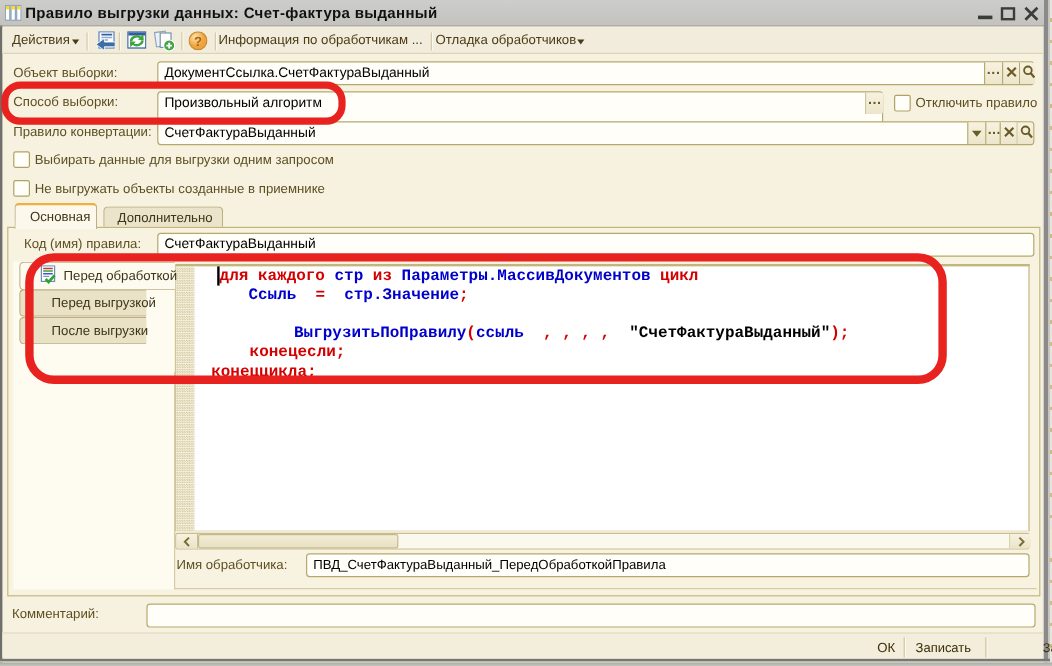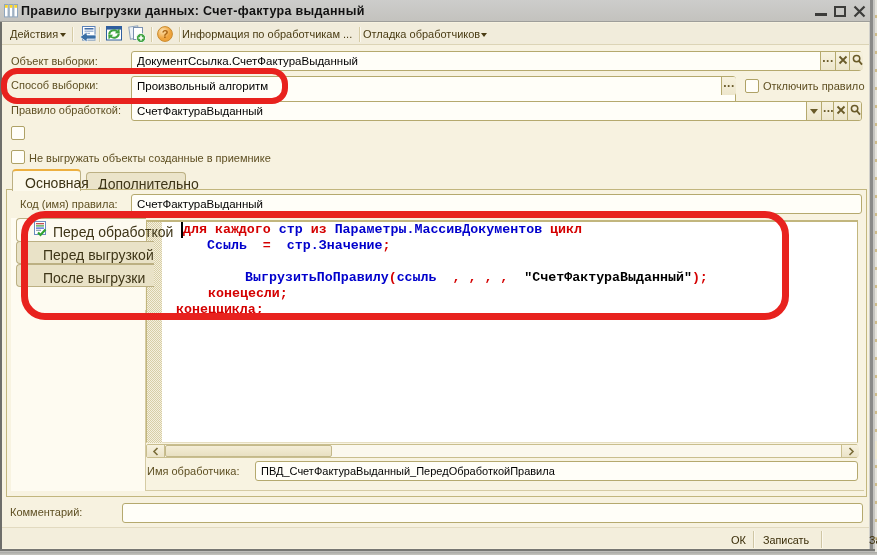--- a/index.html
+++ b/index.html
@@ -14,25 +14,25 @@
 #toolbar{left:2px;top:23px;width:867px;height:22px;background:#F1ECDB;border-bottom:1px solid #DCD4B6}
 .tsep{top:4px;width:1px;height:15px;background:#D6CCA6;box-shadow:1px 0 0 #FBF8EE}
 .ttext{top:5px;font-size:11px;line-height:12px;color:#4A3C14;white-space:pre}
 .tri{width:0;height:0;border-left:3.5px solid transparent;border-right:3.5px solid transparent;border-top:4px solid #4A3C14}
 #toolbar .tri{top:9px}
 .fld{background:#FFFEF8;border:1px solid #B5A96E;border-radius:3px}
 .fld .tx{left:5px;top:3px;font-size:11.5px;line-height:13px;color:#000;white-space:pre}
 .fbtn{top:0;height:18px;background:linear-gradient(#F7F2DF,#EDE6CC);border-left:1px solid #B5A96E;color:#695A28;text-align:center}
 .lbl{font-size:11px;line-height:13px;color:#5E4F22;white-space:pre}
 .cb{width:14px;height:14px;background:#FFFEF8;border:1px solid #AFA266;border-radius:2px}
-.tab{font-size:14px;color:#3E3517;white-space:pre}
+.tab{font-size:11px;color:#3E3517;white-space:pre}
 #panel{left:6px;top:189px;width:861px;height:308px;border:1px solid #C2B67E}
 #codebox{left:146px;top:220px;width:712px;height:223px;background:#FFFFFF;border:1px solid #C2B67E;border-top-width:2px;border-bottom-color:#E6DEC2}
 #hatch{left:147px;top:222px;width:15px;height:221px;background-color:#F5F0DE;background-image:conic-gradient(#D7CEA6 90deg,transparent 90deg 180deg,#D7CEA6 180deg 270deg,transparent 270deg);background-size:2px 2px}
-.vtab{left:16px;width:138px;height:23px;background:#E9E2C7;border:1px solid #BCB083;border-radius:4px 0 0 4px;border-right:none}
+.vtab{left:16px;width:106px;height:23px;background:#E9E2C7;border:1px solid #BCB083;border-radius:4px 0 0 4px;border-right:none}
 .vtab .tab{left:26px;top:5px}
 #vtab1{left:16px;top:218px;width:130px;height:24px;background:#FDFAF0;border:1px solid #BCB083;border-right:none;border-radius:4px 0 0 4px;z-index:3}
 .code{font-family:"Liberation Mono",monospace;font-size:13.3px;line-height:16px;white-space:pre;font-weight:bold}
 #outer .code span{position:static}
 .kw{color:#D40000}.id{color:#0000CC}.st{color:#000}
 #sbar{left:146px;top:444px;width:712px;height:14px;background:#FBF8EE;border:1px solid #C9BE8E;border-radius:2px}
 .sbtn{top:0px;width:18px;height:12px;background:linear-gradient(#F7F2DF,#EBE3C8)}
 #sthumb{left:18px;top:0px;width:167px;height:12px;background:linear-gradient(#F4EDD6,#E8E0C2);border:1px solid #C3B88A;border-radius:2px}
 .ann{border:6px solid #E8221E;border-radius:16px;z-index:9}
 #botbar .bt{top:6px;font-size:11px;color:#3A2D08;white-space:pre}
@@ -126,41 +126,42 @@
   </div>
 
   <div class="lbl" style="left:11px;top:79px">Способ выборки:</div>
   <div class="fld" style="left:131px;top:76px;width:605px;height:37px">
     <div class="tx">Произвольный алгоритм</div>
     <div class="fbtn" style="left:589px;width:15px;border-radius:0 2px 2px 0;font-size:12px;line-height:13px;font-weight:bold;letter-spacing:0.5px">...</div>
   </div>
   <div class="cb" style="left:745px;top:79px"></div>
   <div class="lbl" style="left:763px;top:80px">Отключить правило</div>
 
-  <div class="lbl" style="left:11px;top:104px">Правило обработкой:</div>
+  <div class="lbl" style="left:11px;top:104px">Правило конвертации:</div>
   <div class="fld" style="left:131px;top:101px;width:731px;height:20px">
     <div class="tx">СчетФактураВыданный</div>
     <div class="fbtn" style="left:674px;width:15px">
         <div class="tri" style="position:absolute;left:2.8px;top:7px;border-top-color:#695A28;border-left-width:4.4px;border-right-width:4.4px;border-top-width:5.2px"></div>
       </div>
     <div class="fbtn" style="left:689px;width:14px;font-size:12px;line-height:13px;font-weight:bold;letter-spacing:0.3px">...</div>
     <div class="fbtn" style="left:701px;width:14px">
         <svg style="left:2px;top:3px;position:absolute" width="10" height="10" viewBox="0 0 10 10">
           <path d="M1.5 1.5 L8.5 8.5 M8.5 1.5 L1.5 8.5" stroke="#695A28" stroke-width="1.8"></path>
         </svg>
       </div>
     <div class="fbtn" style="left:715px;width:14px;border-radius:0 2px 2px 0">
         <svg style="left:2px;top:2px;position:absolute" width="11" height="12" viewBox="0 0 11 12">
           <circle cx="4.6" cy="4.6" r="3.2" fill="none" stroke="#695A28" stroke-width="1.5"></circle>
           <line x1="7" y1="7" x2="10" y2="10.6" stroke="#695A28" stroke-width="1.8"></line>
         </svg>
       </div>
   </div>
 
   <div class="cb" style="left:11px;top:126px"></div>
+  <div class="lbl" style="left:29px;top:128px">Выбирать данные для выгрузки одним запросом</div>
   <div class="cb" style="left:11px;top:150px"></div>
   <div class="lbl" style="left:29px;top:152px">Не выгружать объекты созданные в приемнике</div>
 
   <div style="left:12px;top:169px;width:69px;height:22px;background:#FCF9EC;border:1px solid #BCB083;border-bottom:none;border-radius:4px 4px 0 0;border-top:2px solid #EDB041;z-index:2"></div>
   <div class="tab" style="left:25px;top:175px;z-index:2">Основная</div>
   <div style="left:86px;top:172px;width:100px;height:17px;background:#EBE4CA;border:1px solid #BCB083;border-bottom:none;border-radius:4px 4px 0 0"></div>
   <div class="tab" style="left:98px;top:176px">Дополнительно</div>
   <div id="panel" style="background:#F8F3E1"></div>
 
   <div class="lbl" style="left:20px;top:198px">Код (имя) правила:</div>

